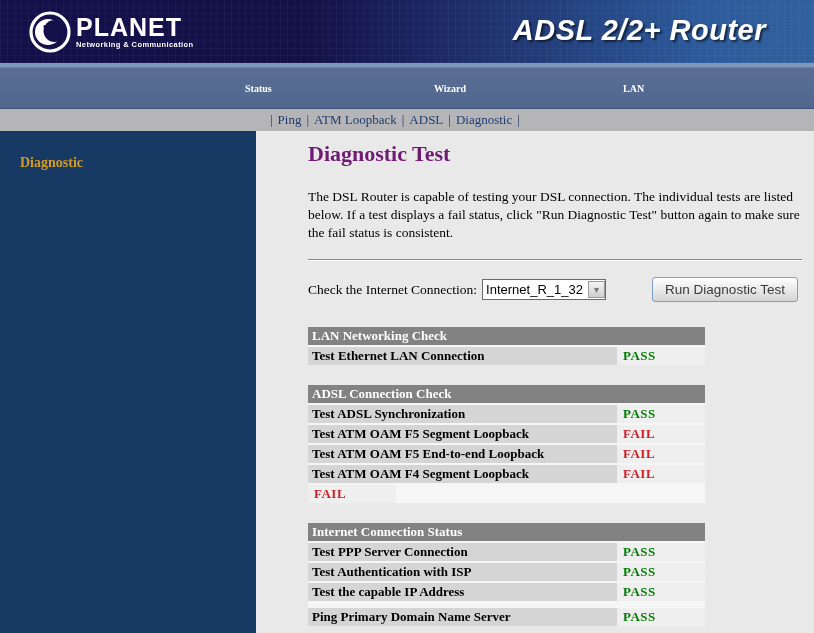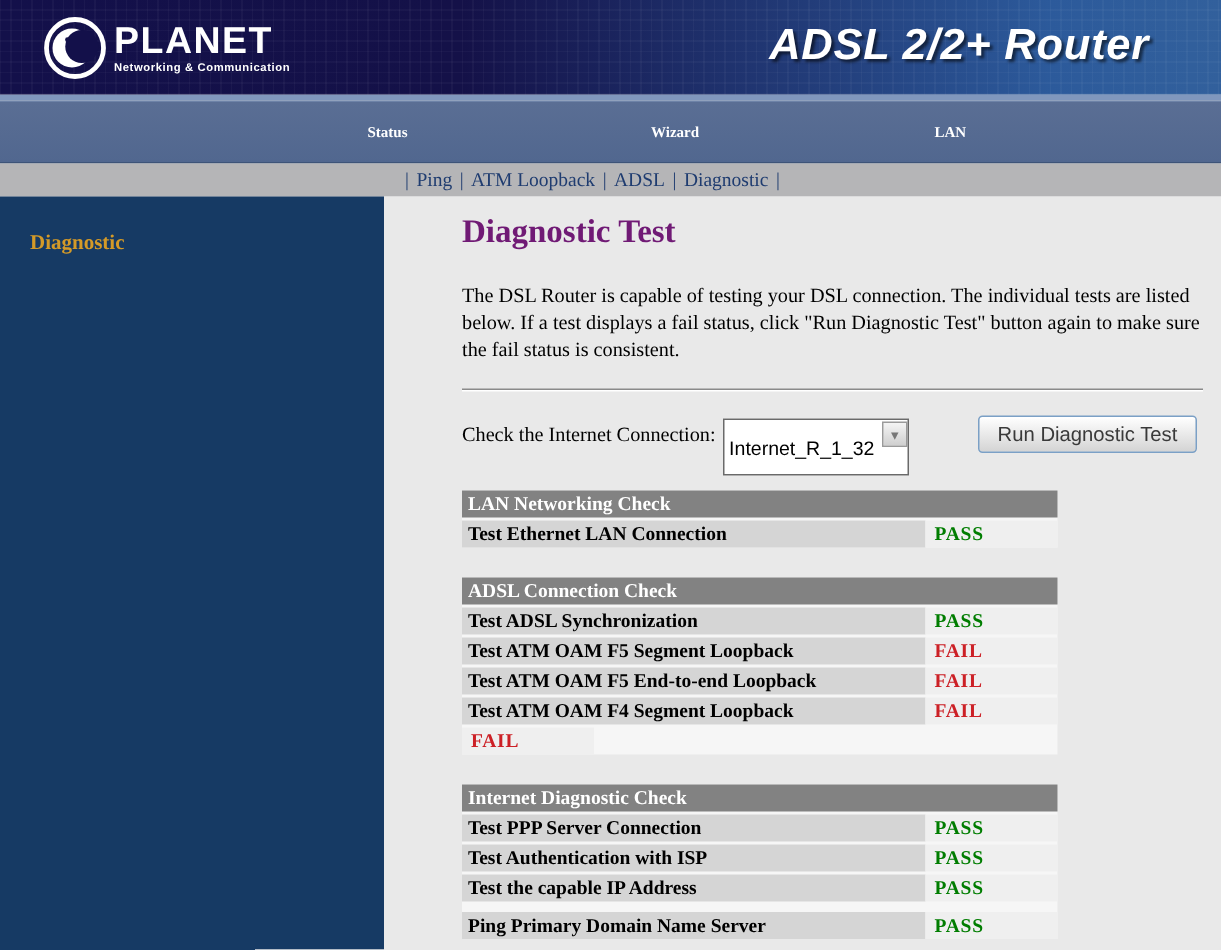--- a/index.html
+++ b/index.html
@@ -58,21 +58,21 @@
   .page-title { color:#701a75; font-size:22px; font-weight:bold; }
   .page-desc { margin-top:21px; width:500px; font-size:13.5px; line-height:18px; color:#000; }
   .rule { margin-top:17px; width:494px; height:2px;
           border-top:1px solid #8a8a8a; border-bottom:1px solid #ffffff; }
 
   
   .form-row { margin-top:16px; display:flex; align-items:center; height:25px; }
   .select-label { font-size:13.5px; color:#000; margin-right:5px; }
   .select-wrap { position:relative; width:124px; height:21px; }
   .select-wrap select {
-    width:124px; height:38px; border:1px solid #6a6a6a; background:#fff;
+    width:124px; height:21px; border:1px solid #6a6a6a; background:#fff;
     font-family:"Liberation Sans", sans-serif; font-size:13px; color:#000;
     -webkit-appearance:none; appearance:none; padding:0 20px 0 3px; border-radius:0;
   }
   .select-arrow {
     position:absolute; right:1px; top:1px; width:17px; height:17px; margin-top:1px;
     background:linear-gradient(#f4f4f4,#cfcfcf); border:1px solid #9a9a9a;
     display:flex; align-items:center; justify-content:center; pointer-events:none;
     color:#777; font-size:10px; font-family:"Liberation Sans", sans-serif;
   }
   .run-button {
@@ -194,21 +194,21 @@
     <div class="test-status" style="color: rgb(204, 32, 38);">FAIL</div>
   </div>
 
   <div class="test-row">
     <div class="test-status" style="color: rgb(204, 32, 38);">FAIL</div>
   </div>
 </div>
   </div>
 
   <div class="test-group">
-    <div class="group-header">Internet Diagnostic Check</div>
+    <div class="group-header">Internet Connection Status</div>
     <div>
   <div class="test-row">
     <div class="test-name">Test PPP Server Connection</div>
     <div class="test-status" style="color: rgb(0, 125, 0);">PASS</div>
   </div>
 
   <div class="test-row">
     <div class="test-name">Test Authentication with ISP</div>
     <div class="test-status" style="color: rgb(0, 125, 0);">PASS</div>
   </div>

